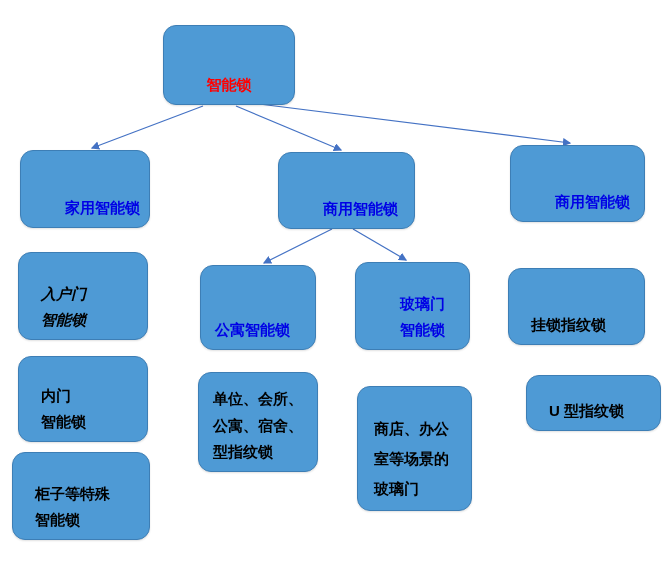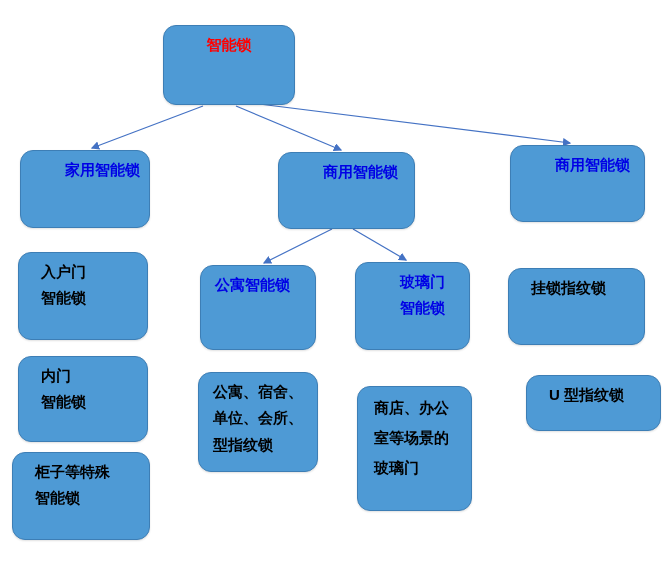--- a/index.html
+++ b/index.html
@@ -12,21 +12,21 @@
     overflow: hidden;
   }
   .node {
     position: absolute;
     box-sizing: border-box;
     background: #4E9AD5;
     border: 1px solid #3D7EB5;
     border-radius: 13px;
     display: flex;
     flex-direction: column;
-    justify-content: flex-start;
+    justify-content: flex-end;
     align-items: flex-start;
     padding: 6px 8px 6px 22px;
     font-size: 15px;
     font-weight: bold;
     color: #000000;
     line-height: 1.75;
     box-shadow: 0 1px 2px rgba(0,0,0,0.12);
   }
   .node.cat  { color: #0000E6; padding-left: 44px; }
   .node.root { color: #FF0000; align-items: center; padding-left: 8px; }
@@ -65,21 +65,21 @@
   </div>
 
   <div class="node cat" style="left:278px; top:152px; width:137px; height:77px;">
     <div class="line">商用智能锁</div>
   </div>
 
   <div class="node cat" style="left:510px; top:145px; width:135px; height:77px;">
     <div class="line">商用智能锁</div>
   </div>
 
-  <div class="node" style="left:18px; top:252px; width:130px; height:88px;">
+  <div class="node" style="left:18px; top:252px; width:130px; height:88px;font-style:italic;">
     <div class="line">入户门</div>
     <div class="line">智能锁</div>
   </div>
 
   <div class="node" style="left:18px; top:356px; width:130px; height:86px;">
     <div class="line">内门</div>
     <div class="line">智能锁</div>
   </div>
 
   <div class="node" style="left:12px; top:452px; width:138px; height:88px;">
@@ -90,22 +90,22 @@
   <div class="node cat" style="left:200px; top:265px; width:116px; height:85px; padding-left:14px;">
     <div class="line">公寓智能锁</div>
   </div>
 
   <div class="node cat" style="left:355px; top:262px; width:115px; height:88px;">
     <div class="line">玻璃门</div>
     <div class="line">智能锁</div>
   </div>
 
   <div class="node" style="left:198px; top:372px; width:120px; height:100px; padding-left:14px;">
+    <div class="line">单位、会所、</div>
     <div class="line">公寓、宿舍、</div>
-    <div class="line">单位、会所、</div>
     <div class="line">型指纹锁</div>
   </div>
 
   <div class="node" style="left:357px; top:386px; width:115px; height:125px; padding-left:16px; line-height:2.0;">
     <div class="line">商店、办公</div>
     <div class="line">室等场景的</div>
     <div class="line">玻璃门</div>
   </div>
 
   <div class="node" style="left:508px; top:268px; width:137px; height:77px;">

